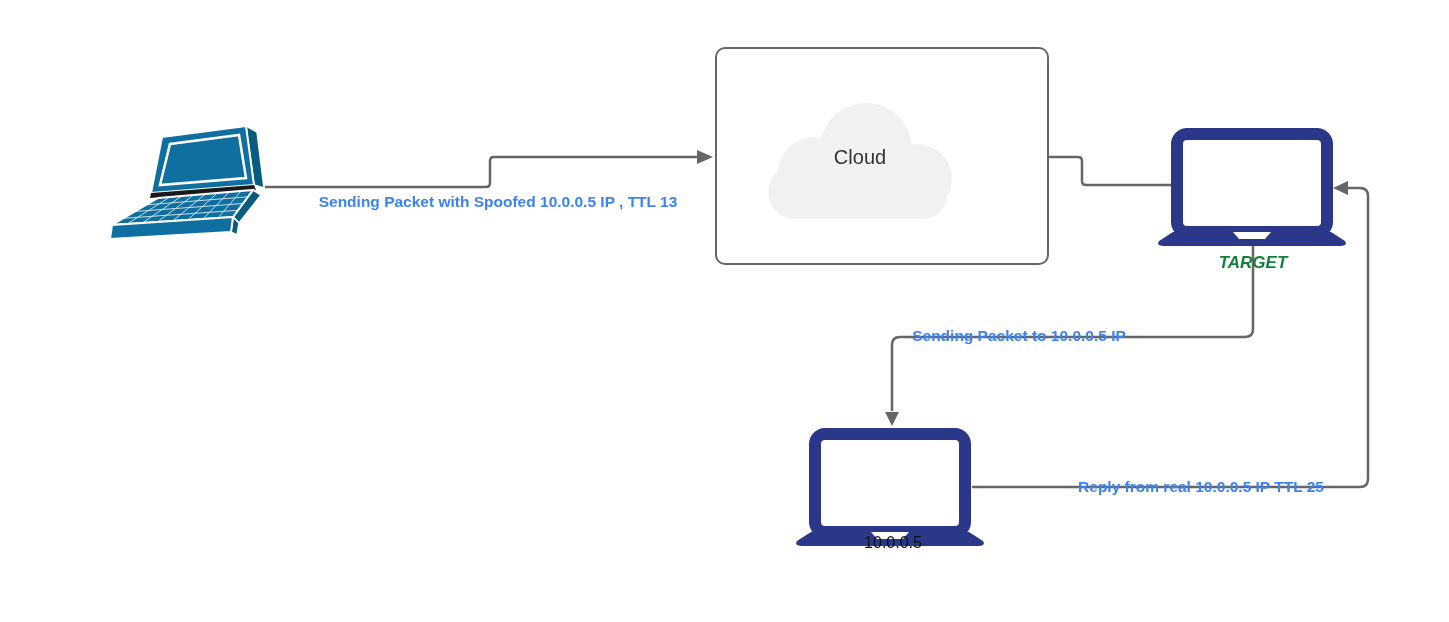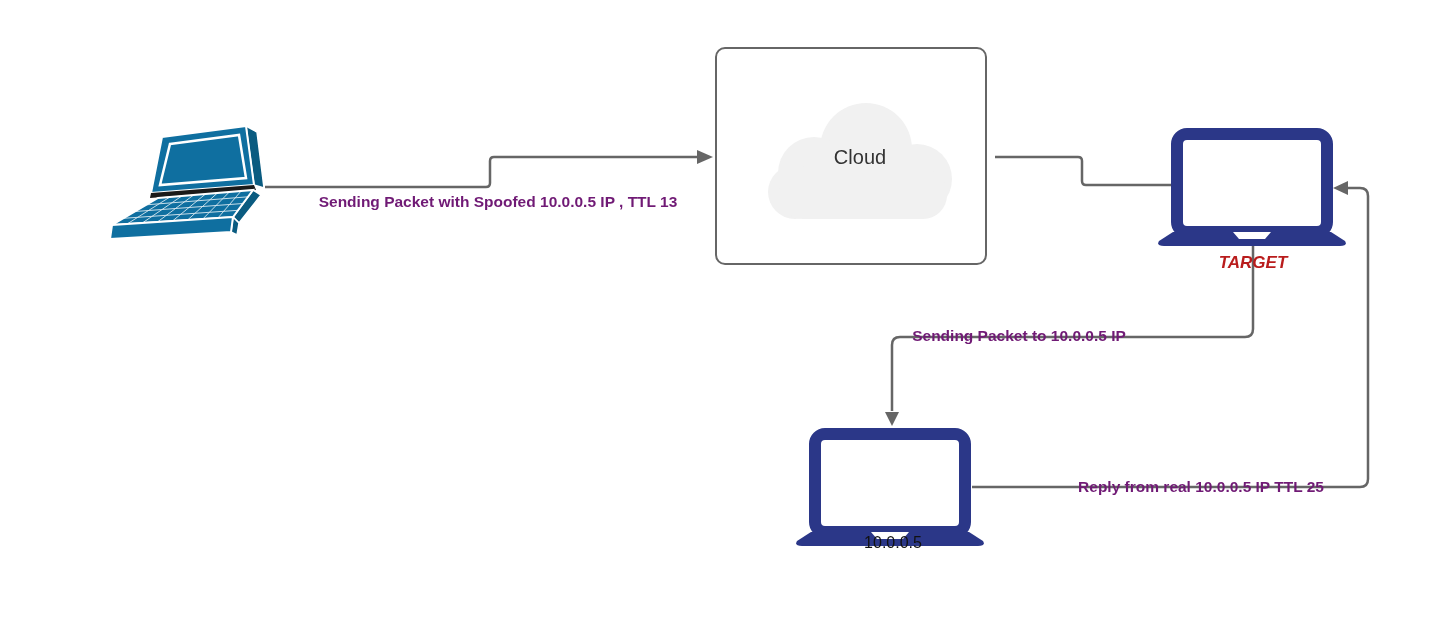--- a/index.html
+++ b/index.html
@@ -8,41 +8,41 @@
     width:1449px;height:622px;
     background:#ffffff;
     font-family:"Liberation Sans", sans-serif;
     overflow:hidden;
   }
   .abs{position:absolute;}
   
   #connectors{position:absolute;left:0;top:0;width:1449px;height:622px;}
   
   .cloud-box{
-    position:absolute;left:715px;top:47px;width:272px;height:218px;
+    position:absolute;left:715px;top:47px;width:334px;height:218px;
     border:2px solid #666666;border-radius:10px;background:#ffffff;
     box-sizing:border-box;
   }
   .cloud-shape-svg{position:absolute;left:48px;top:52px;width:194px;height:122px;}
   .cloud-label{
     position:absolute;left:143px;top:108px;transform:translate(-50%,-50%);
     font-size:20px;color:#333333;white-space:nowrap;
   }
   
   .edge-label{
     position:absolute;transform:translate(-50%,-50%);
-    font-size:15.5px;font-weight:bold;color:#701a75;white-space:nowrap;
+    font-size:15.5px;font-weight:bold;color:#3b82f6;white-space:nowrap;
   }
   
   .node-label{
     position:absolute;transform:translateX(-50%);
     color:#333333;text-align:center;white-space:pre-line;
   }
   .attacker-label{left:190px;top:250px;font-size:20px;line-height:26px;width:320px;}
-  .target-label{left:1253px;top:253px;font-size:17px;font-weight:bold;font-style:italic;color:#b91c1c;}
+  .target-label{left:1253px;top:253px;font-size:17px;font-weight:bold;font-style:italic;color:#15803d;}
   .realhost-label{left:893px;top:534px;font-size:16px;color:#111111;}
 </style>
 </head>
 <body>
 
 <div id="canvas">
 
   <svg width="0" height="0" style="position:absolute" aria-hidden="true">
     <defs>
       <g id="navy-laptop">

